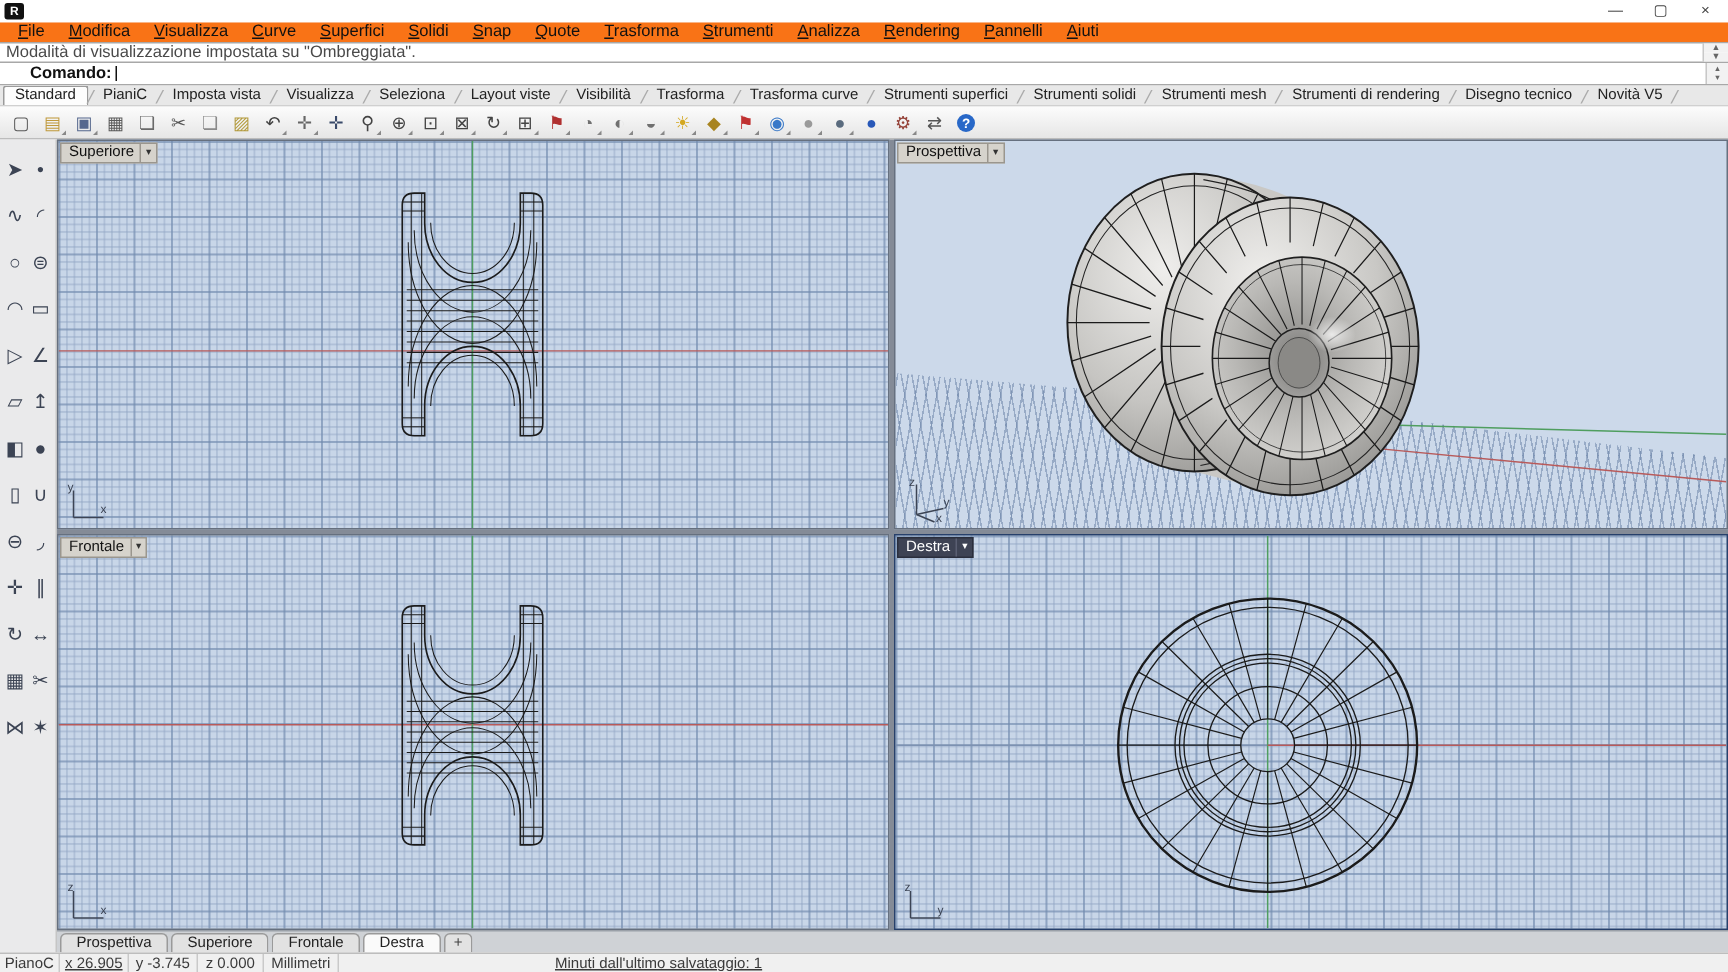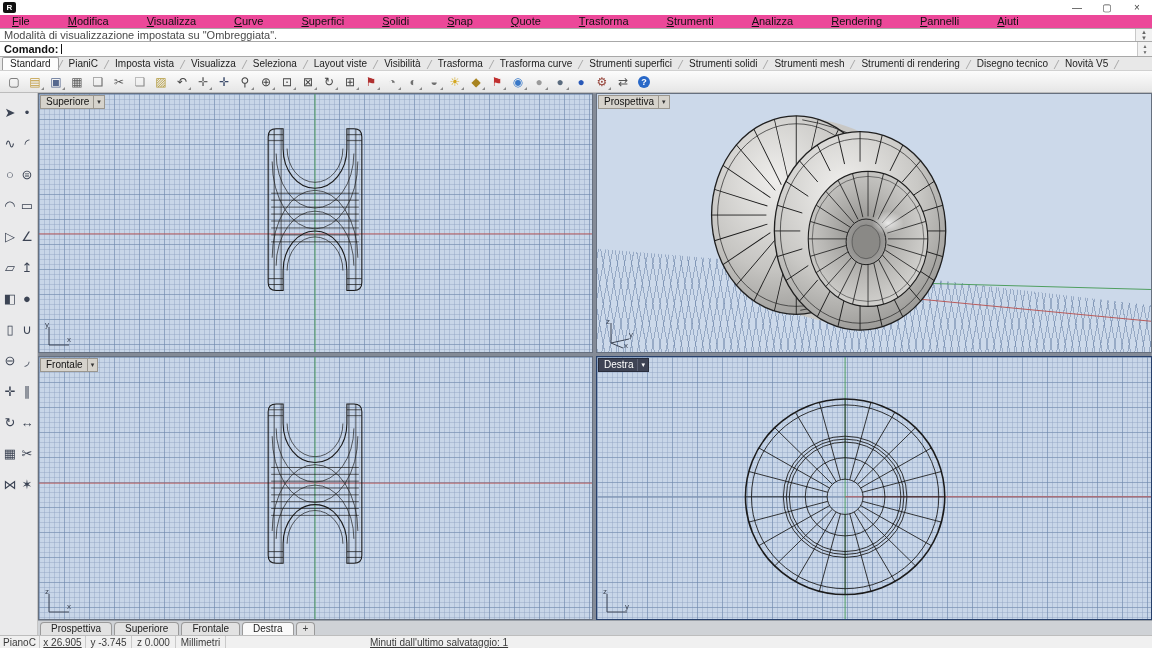--- a/index.html
+++ b/index.html
@@ -9,33 +9,33 @@
 
   
   .titlebar{height:15px;background:#ffffff;display:flex;align-items:center;padding-left:3px;flex:0 0 auto;}
   .appicon{width:13px;height:11px;background:#111;border-radius:2px;color:#fff;font-size:8px;line-height:11px;
            text-align:center;margin-right:5px;font-weight:bold;}
   .titletext{font-size:11px;color:#222;}
   .wincontrols{margin-left:auto;display:flex;height:15px;}
   .winbtn{width:30px;text-align:center;font-size:10px;line-height:15px;color:#444;}
 
   
-  .menubar{height:13px;background:#ec4899;display:flex;align-items:flex-start;padding-left:4px;flex:0 0 auto;gap:22px;}
+  .menubar{height:13px;background:#f97316;display:flex;align-items:flex-start;padding-left:4px;flex:0 0 auto;}
   .mi{display:inline-block;padding:0 8px;font-size:11px;line-height:13px;color:#111;}
   .mi::first-letter{text-decoration:underline;}
 
   
   .cmdhistory{height:14px;background:#fff;border:1px solid #a8a8a8;border-left:none;border-right:none;
               display:flex;align-items:center;box-sizing:border-box;flex:0 0 auto;}
   .cmdhistory .txt{padding-left:4px;font-size:11px;color:#4a4a4a;flex:1;}
   .mini-scroll{width:16px;height:100%;display:flex;flex-direction:column;border-left:1px solid #c8c8c8;}
   .mini-scroll span{flex:1;font-size:6px;line-height:6px;text-align:center;color:#666;background:#f2f2f2;}
   .cmdline{height:15px;background:#fff;border-bottom:1px solid #a8a8a8;display:flex;align-items:center;
            box-sizing:border-box;flex:0 0 auto;}
-  .cmdline .prompt{padding-left:4px;font-size:11px;font-weight:bold;color:#111;}
+  .cmdline .prompt{padding-left:4px;font-size:11px;font-weight:bold;color:#111;margin-left:16px;}
   .caret{display:inline-block;width:1px;height:10px;background:#111;margin-left:3px;}
   .spinner{margin-left:auto;width:14px;height:100%;border-left:1px solid #c8c8c8;display:flex;
            flex-direction:column;align-items:center;justify-content:center;font-size:5px;color:#666;background:#f2f2f2;}
 
   
   .tabstrip{height:13px;background:#e8e8e8;display:flex;align-items:flex-end;padding-left:2px;flex:0 0 auto;border-bottom:1px solid #d0d0d0;}
   .ttab{font-size:10px;line-height:12px;padding:0 7px;color:#222;position:relative;}
   .ttab.active{background:#fdfdfd;border:1px solid #9a9a9a;border-bottom:none;border-radius:2px 2px 0 0;}
   .tdiv{width:1px;height:9px;background:#aaa;transform:skewX(-28deg);margin:0 1px 1px 1px;}
 

